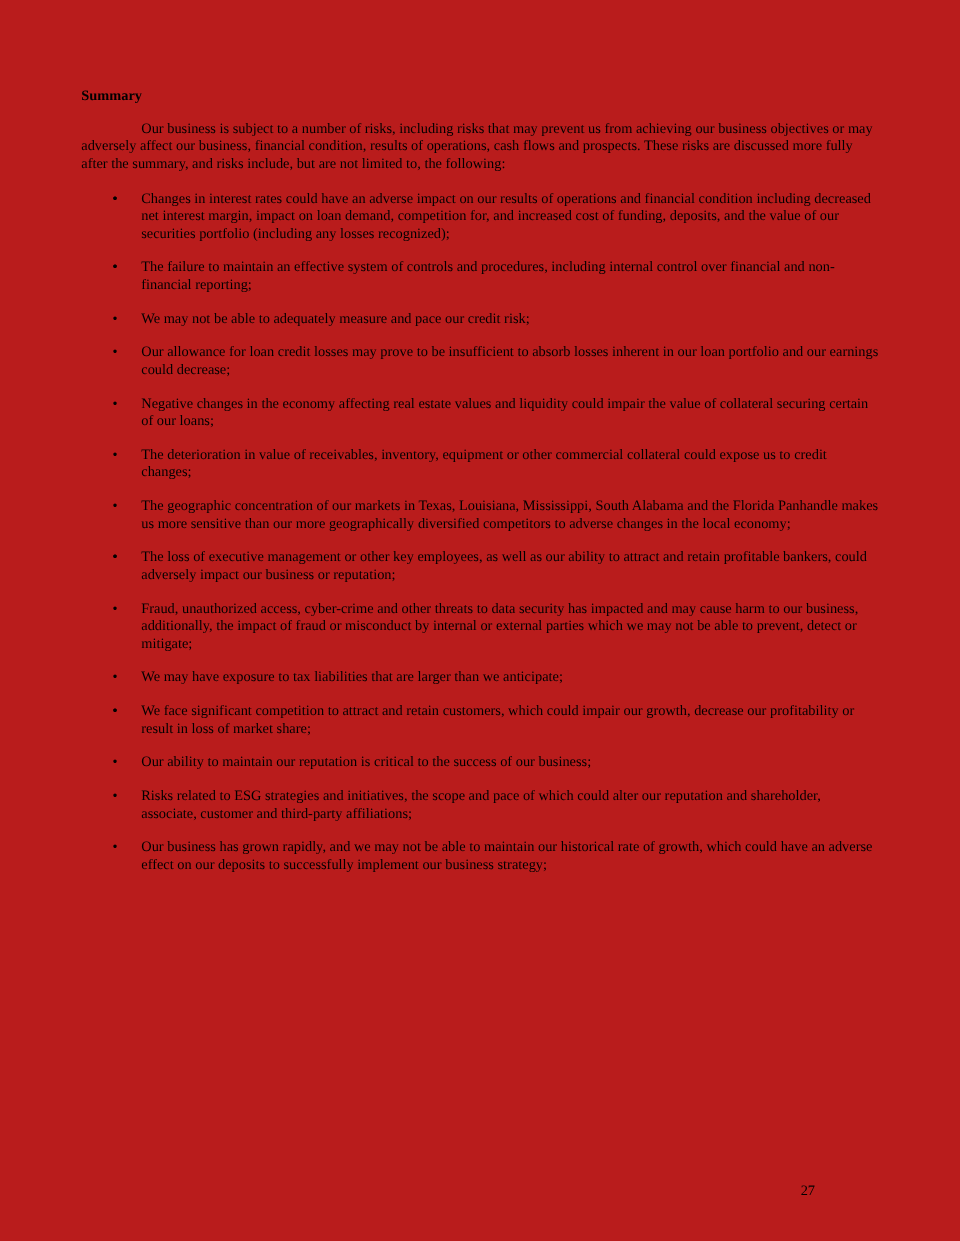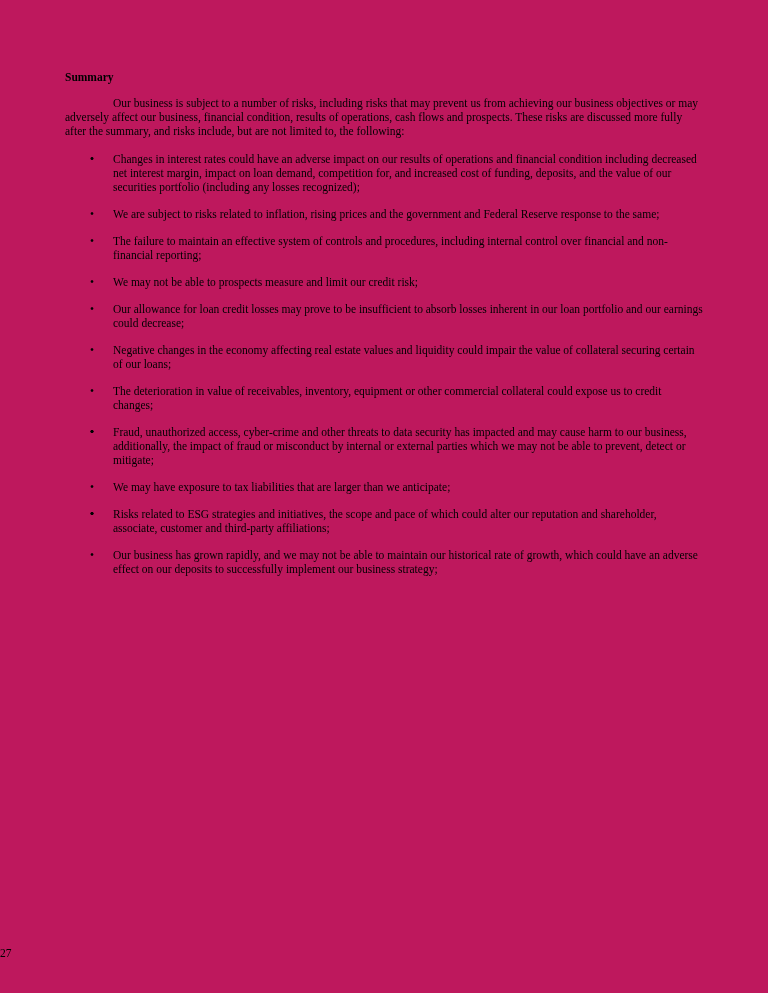--- a/index.html
+++ b/index.html
@@ -4,21 +4,21 @@
 <style>
   html, body {
     margin: 0;
     padding: 0;
     background: #ffffff;
   }
   .page {
     position: relative;
     width: 768px;
     height: 993px;
-    background: #be185d;
+    background: #b91c1c;
     font-family: "Liberation Serif", "DejaVu Serif", serif;
     font-size: 11.5px;
     line-height: 14px;
     color: #000000;
     overflow: hidden;
   }
   .content {
     position: absolute;
     top: 70px;
     left: 65px;
@@ -43,23 +43,23 @@
     margin-bottom: 13px;
   }
   .bullet-marker {
     position: absolute;
     left: 25px;
     top: 0;
   }
   .page-footer {
     position: absolute;
     top: 946px;
-    left: 0;
+    left: 12px;
     width: 640px;
-    text-align: left;
+    text-align: right;
   }
 </style>
 </head>
 <body>
 
 <div class="page">
   <div class="content">
 
     <div class="doc-heading">Summary</div>
 
@@ -71,80 +71,83 @@
         <span class="bullet-marker">•</span>
       </div>
 
       <div class="bullet-item">
         <span class="bullet-marker">•</span>
         <span>Changes in interest rates could have an adverse impact on our results of operations and financial condition including decreased net interest margin, impact on loan demand, competition for, and increased cost of funding, deposits, and the value of our securities portfolio (including any losses recognized);</span>
       </div>
 
       <div class="bullet-item">
         <span class="bullet-marker">•</span>
-        <span>We are subject to risks related to inflation, rising prices and the government and Federal Reserve response to the same;</span>
       </div>
 
       <div class="bullet-item">
         <span class="bullet-marker">•</span>
         <span>The failure to maintain an effective system of controls and procedures, including internal control over financial and non-financial reporting;</span>
       </div>
 
       <div class="bullet-item">
         <span class="bullet-marker">•</span>
-        <span>We may not be able to prospects measure and limit our credit risk;</span>
+        <span>We may not be able to adequately measure and pace our credit risk;</span>
       </div>
 
       <div class="bullet-item">
         <span class="bullet-marker">•</span>
         <span>Our allowance for loan credit losses may prove to be insufficient to absorb losses inherent in our loan portfolio and our earnings could decrease;</span>
       </div>
 
       <div class="bullet-item">
         <span class="bullet-marker">•</span>
         <span>Negative changes in the economy affecting real estate values and liquidity could impair the value of collateral securing certain of our loans;</span>
       </div>
 
       <div class="bullet-item">
         <span class="bullet-marker">•</span>
         <span>The deterioration in value of receivables, inventory, equipment or other commercial collateral could expose us to credit changes;</span>
       </div>
 
       <div class="bullet-item">
         <span class="bullet-marker">•</span>
+        <span>The geographic concentration of our markets in Texas, Louisiana, Mississippi, South Alabama and the Florida Panhandle makes us more sensitive than our more geographically diversified competitors to adverse changes in the local economy;</span>
       </div>
 
       <div class="bullet-item">
         <span class="bullet-marker">•</span>
       </div>
 
       <div class="bullet-item">
         <span class="bullet-marker">•</span>
+        <span>The loss of executive management or other key employees, as well as our ability to attract and retain profitable bankers, could adversely impact our business or reputation;</span>
       </div>
 
       <div class="bullet-item">
         <span class="bullet-marker">•</span>
         <span>Fraud, unauthorized access, cyber-crime and other threats to data security has impacted and may cause harm to our business, additionally, the impact of fraud or misconduct by internal or external parties which we may not be able to prevent, detect or mitigate;</span>
       </div>
 
       <div class="bullet-item">
         <span class="bullet-marker">•</span>
         <span>We may have exposure to tax liabilities that are larger than we anticipate;</span>
       </div>
 
       <div class="bullet-item">
         <span class="bullet-marker">•</span>
       </div>
 
       <div class="bullet-item">
         <span class="bullet-marker">•</span>
+        <span>We face significant competition to attract and retain customers, which could impair our growth, decrease our profitability or result in loss of market share;</span>
       </div>
 
       <div class="bullet-item">
         <span class="bullet-marker">•</span>
+        <span>Our ability to maintain our reputation is critical to the success of our business;</span>
       </div>
 
       <div class="bullet-item">
         <span class="bullet-marker">•</span>
         <span>Risks related to ESG strategies and initiatives, the scope and pace of which could alter our reputation and shareholder, associate, customer and third-party affiliations;</span>
       </div>
 
       <div class="bullet-item">
         <span class="bullet-marker">•</span>
         <span>Our business has grown rapidly, and we may not be able to maintain our historical rate of growth, which could have an adverse effect on our deposits to successfully implement our business strategy;</span>

